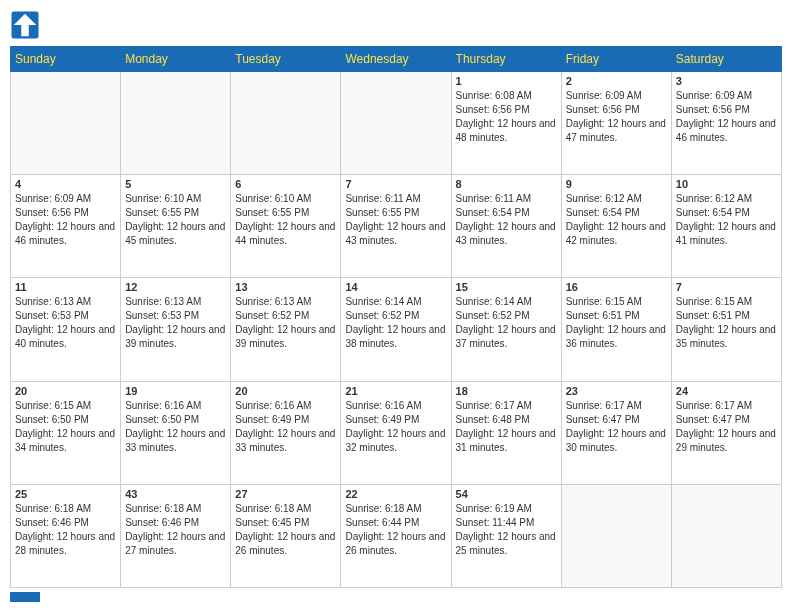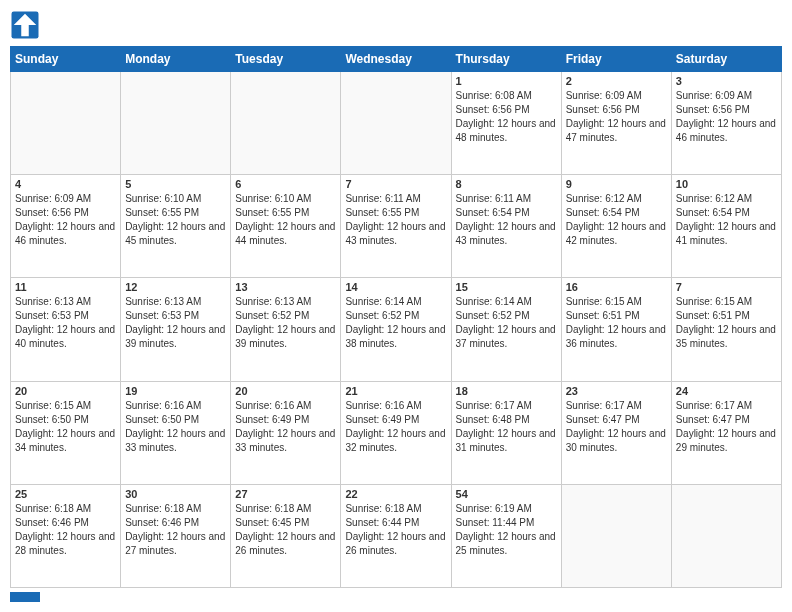--- a/index.html
+++ b/index.html
@@ -53,24 +53,24 @@
     }
     .calendar {
       flex: 1;
       border: 1px solid #ccc;
       border-collapse: collapse;
       width: 100%;
       table-layout: fixed;
     }
     .calendar th {
       background: #1a6bb5;
-      color: #ffffff;
+      color: #fde047;
       padding: 5px 4px;
       font-size: 12px;
-      font-weight: bold;
+      font-weight: normal;
       text-align: left;
       border: 1px solid #1a6bb5;
     }
     .calendar td {
       border: 1px solid #ccc;
       vertical-align: top;
       padding: 3px 4px;
       font-size: 9.5px;
       color: #333;
       height: 82px;
@@ -298,21 +298,21 @@
           </td>
         </tr>
         <tr>
           <td>
             <span class="day-num">25</span>
             <div class="day-info" style="white-space: pre-line;">Sunrise: 6:18 AM
 Sunset: 6:46 PM
 Daylight: 12 hours and 28 minutes.</div>
           </td>
           <td>
-            <span class="day-num">30</span>
+            <span class="day-num">43</span>
             <div class="day-info" style="white-space: pre-line;">Sunrise: 6:18 AM
 Sunset: 6:46 PM
 Daylight: 12 hours and 27 minutes.</div>
           </td>
           <td>
             <span class="day-num">27</span>
             <div class="day-info" style="white-space: pre-line;">Sunrise: 6:18 AM
 Sunset: 6:45 PM
 Daylight: 12 hours and 26 minutes.</div>
           </td>

